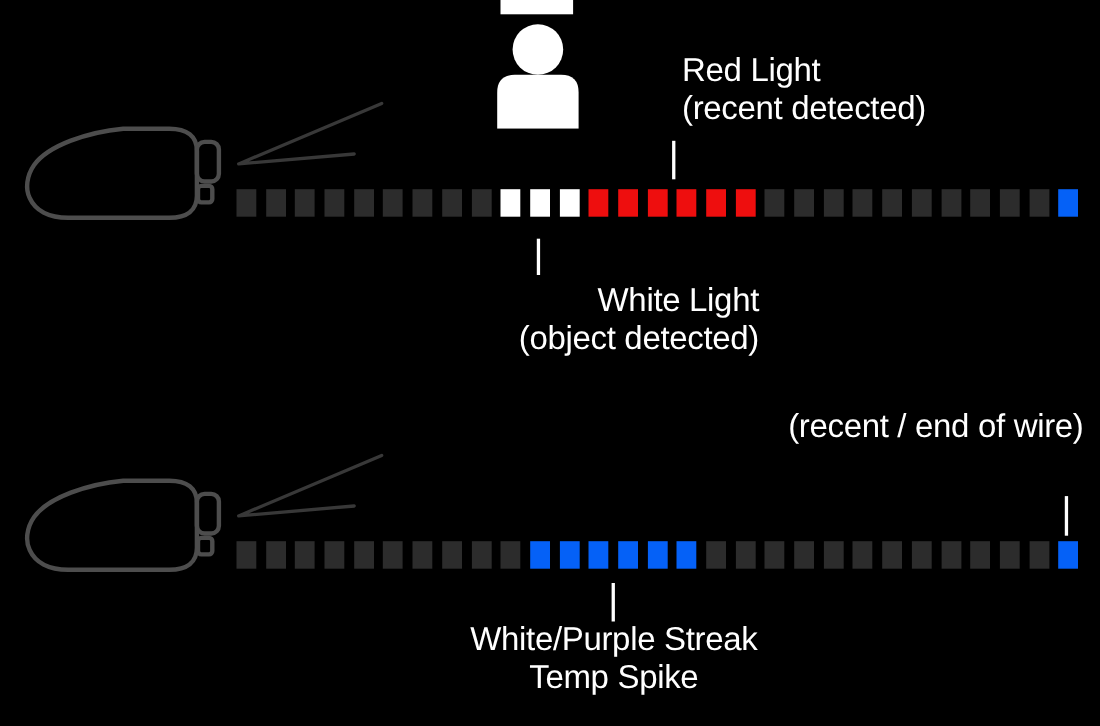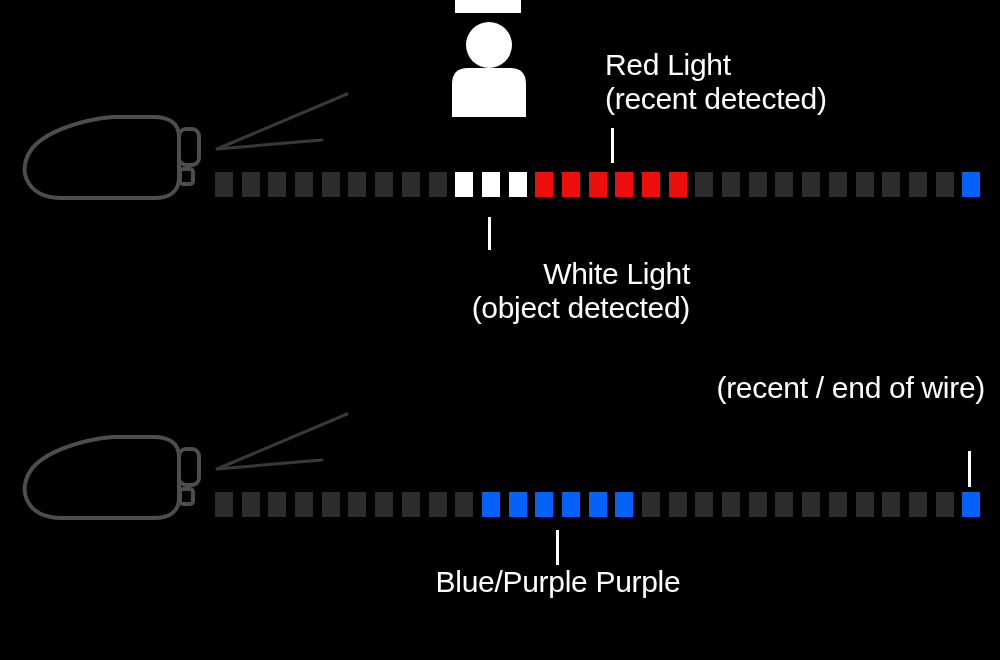--- a/index.html
+++ b/index.html
@@ -23,21 +23,21 @@
   #strip-bottom{top:492px;}
   .sq{width:18px;height:25px;flex:0 0 auto;}
 
   .tick{position:absolute;width:3px;background:var(--c-white,#fff);}
   #tick-red{left:611px;top:128px;height:35px;}
   #tick-white{left:488px;top:217px;height:33px;}
   #tick-blue-end{left:968px;top:451px;height:36px;}
   #tick-streak{left:556px;top:530px;height:35px;}
 
   .label{position:absolute;color:var(--c-text,#fff);font-size:30px;line-height:34px;letter-spacing:-0.3px;white-space:nowrap;}
-  #label-red{left:605px;top:48px;text-align:left;}
+  #label-red{left:620px;top:48px;text-align:left;}
   #label-white{left:290px;top:257px;width:400px;text-align:right;}
   #label-blue{right:15px;top:371px;text-align:right;}
   #label-streak{left:358px;top:565px;width:400px;text-align:center;}
 </style>
 </head>
 <body>
 
 <div id="stage" style="background: rgb(0, 0, 0);">
 
   <div class="top-clip"></div>
@@ -143,16 +143,17 @@
       <div class="sq" style="background: rgb(44, 44, 44);"></div>
       <div class="sq" style="background: rgb(44, 44, 44);"></div>
       <div class="sq" style="background: rgb(44, 44, 44);"></div>
       <div class="sq" style="background: rgb(44, 44, 44);"></div>
       <div class="sq" style="background: rgb(44, 44, 44);"></div>
       <div class="sq" style="background: rgb(5, 97, 247);"></div>
     </div>
 
   <div id="tick-streak" class="tick"></div>
   <div id="label-streak" class="label">
-    <div>Blue/Purple Purple</div>
+    <div>White/Purple Streak</div>
+    <div>Temp Spike</div>
   </div>
 
 </div>
 
 </body></html>

